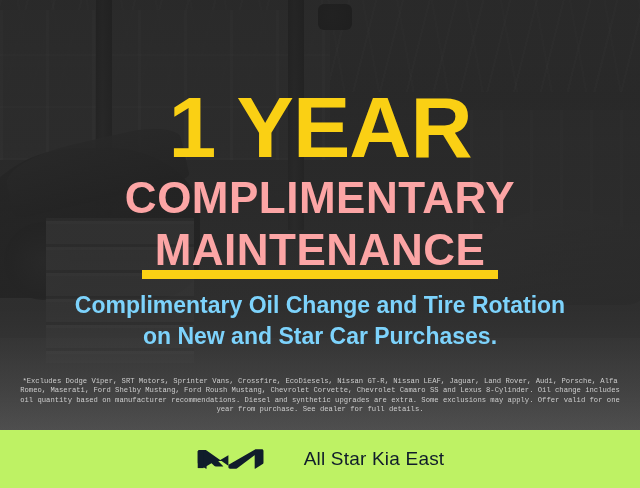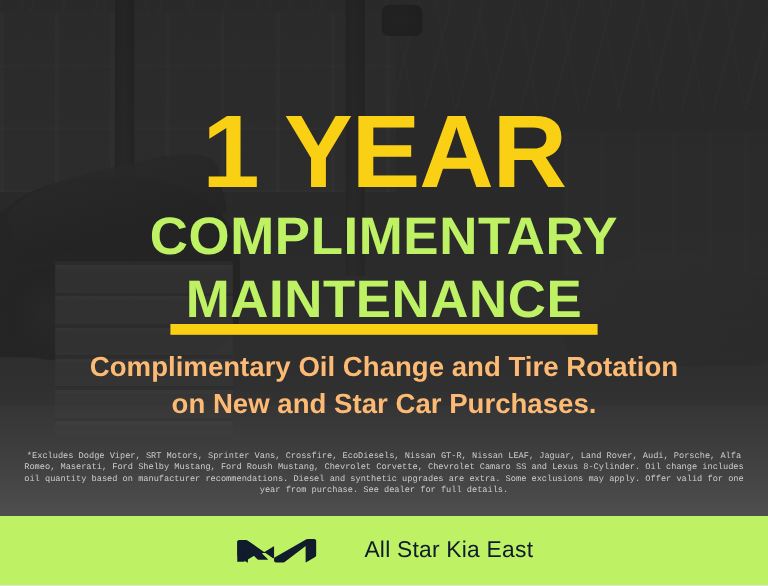--- a/index.html
+++ b/index.html
@@ -141,21 +141,21 @@
     font-weight: 700;
     letter-spacing: -1px;
     color: #FAD014;
     white-space: nowrap;
   }
 
   .headline-sub {
     position: absolute;
     left: 0;
     width: 640px;
-    color: #bef264;
+    color: #fca5a5;
     font-weight: 700;
     letter-spacing: 0.5px;
     white-space: nowrap;
   }
   .headline-sub.line-1 {
     top: 176px;
     font-size: 44px;
     line-height: 44px;
   }
   .headline-sub.line-2 {
@@ -170,21 +170,21 @@
     top: 270px;
     width: 356px;
     height: 9px;
     background: #FAD014;
   }
 
   .subhead {
     position: absolute;
     left: 0;
     width: 640px;
-    color: #fdba74;
+    color: #7dd3fc;
     font-weight: 700;
     font-size: 23px;
     line-height: 30px;
     white-space: nowrap;
   }
   .subhead.line-1 { top: 290px; }
   .subhead.line-2 { top: 321px; }
 
   .disclaimer {
     position: absolute;

